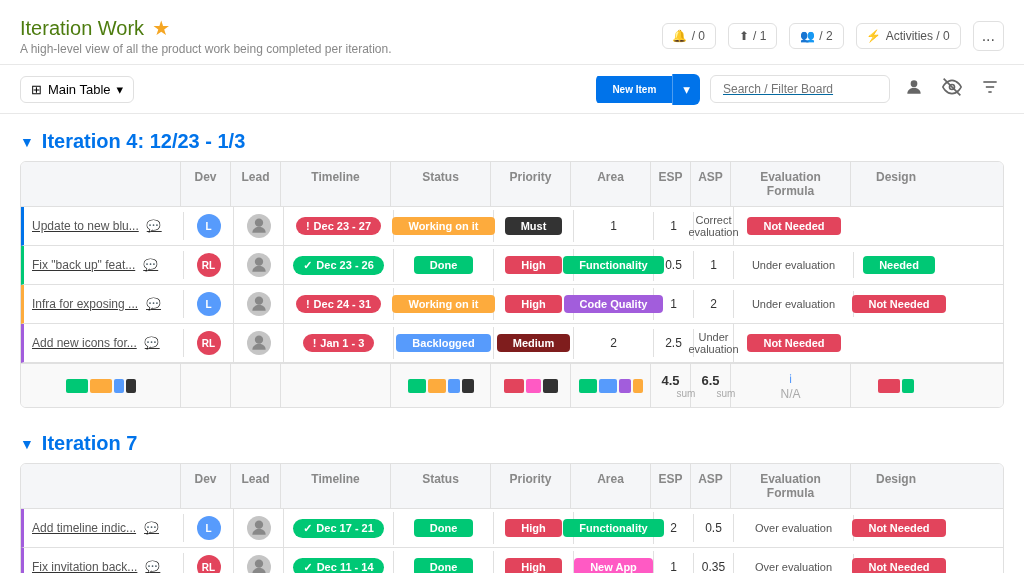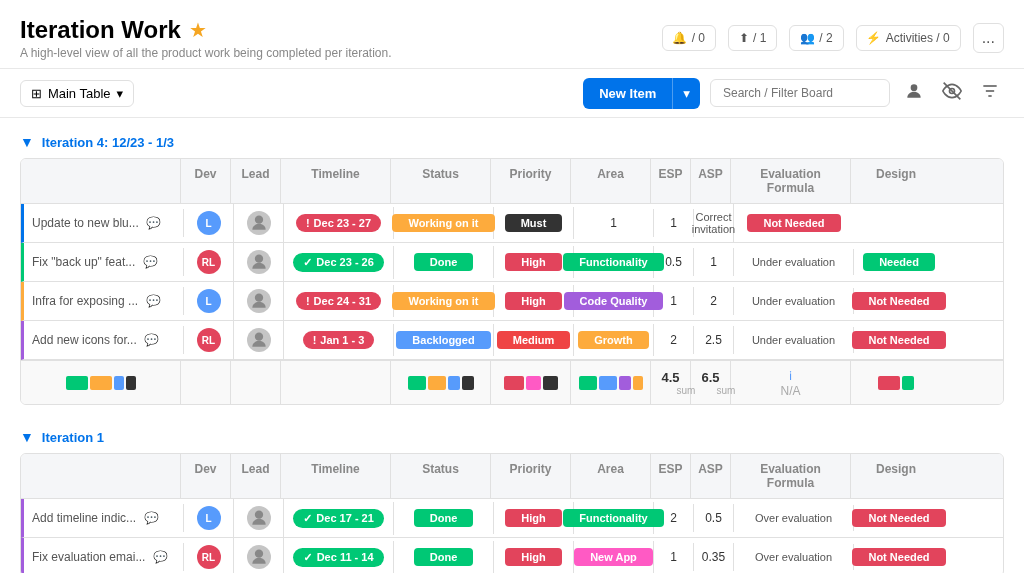--- a/index.html
+++ b/index.html
@@ -4,75 +4,75 @@
   <style>
     * { box-sizing: border-box; margin: 0; padding: 0; }
     body { font-family: -apple-system, BlinkMacSystemFont, 'Segoe UI', sans-serif; background: #fff; color: #333; font-size: 13px; overflow-x: hidden; }
 
     .app-container { width: 1024px; min-height: 573px; background: #fff; overflow: hidden; }
 
     
     .header { padding: 16px 20px 8px; border-bottom: 1px solid #e8e8e8; display: flex; align-items: center; justify-content: space-between; }
     .header-left { display: flex; flex-direction: column; }
     .title-row { display: flex; align-items: center; gap: 8px; }
-    .page-title { font-size: 24px; font-weight: 700; color: #000000; }
+    .page-title { font-size: 20px; font-weight: 400; color: #4d7c0f; }
     .star-icon { color: #f5a623; font-size: 20px; }
     .subtitle { font-size: 12px; color: #888; margin-top: 2px; }
     .header-right { display: flex; align-items: center; gap: 12px; }
     .header-btn { display: flex; align-items: center; gap: 4px; border: 1px solid #e0e0e0; border-radius: 6px; padding: 5px 10px; cursor: pointer; font-size: 12px; color: #555; background: #fff; }
     .more-btn { border: 1px solid #e0e0e0; border-radius: 6px; padding: 5px 8px; cursor: pointer; background: #fff; color: #555; font-size: 16px; }
 
     
     .toolbar { padding: 8px 20px; display: flex; align-items: center; gap: 10px; border-bottom: 1px solid #e8e8e8; }
     .main-table-btn { display: flex; align-items: center; gap: 6px; border: 1px solid #e0e0e0; border-radius: 6px; padding: 5px 10px; cursor: pointer; font-size: 13px; background: #fff; }
     .new-item-btn { display: flex; align-items: center; gap: 0; border-radius: 6px; overflow: hidden; cursor: pointer; margin-left: auto; }
-    .new-item-main { background: #0073ea; color: #fff; padding: 8px 16px; font-size: 13px; font-weight: 600; border: none; cursor: pointer; }
+    .new-item-main { background: #0073ea; color: #fff; padding: 8px 16px; font-size: 10px; font-weight: 600; border: none; cursor: pointer; }
     .new-item-drop { background: #0073ea; color: #fff; padding: 8px 10px; border: none; cursor: pointer; border-left: 1px solid rgba(255,255,255,0.3); }
-    .search-box { border: 1px solid #e0e0e0; border-radius: 6px; padding: 6px 12px; font-size: 12px; color: #0369a1; width: 180px; outline: none; }
+    .search-box { border: 1px solid #e0e0e0; border-radius: 6px; padding: 6px 12px; font-size: 12px; color: #0369a1; width: 180px; outline: none; text-decoration: underline; }
     .icon-btn { border: none; background: none; cursor: pointer; color: #666; font-size: 16px; padding: 4px; }
 
     
     .content { padding: 16px 20px; }
 
     
     .iteration-group { margin-bottom: 24px; }
     .iteration-header { display: flex; align-items: center; gap: 8px; margin-bottom: 8px; }
     .iteration-toggle { color: #0073ea; font-size: 14px; cursor: pointer; }
-    .iteration-title { font-size: 13px; font-weight: 700; color: #0073ea; cursor: pointer; }
+    .iteration-title { font-size: 20px; font-weight: 700; color: #0073ea; cursor: pointer; }
 
     
     .table-wrapper { border: 1px solid #e0e0e0; border-radius: 6px; overflow: hidden; }
     .table-header { display: grid; background: #f5f6f8; border-bottom: 1px solid #e0e0e0; }
     .table-header-cell { padding: 8px 6px; font-size: 12px; color: #888; font-weight: 600; text-align: center; border-right: 1px solid #e0e0e0; }
     .table-header-cell:last-child { border-right: none; }
     .table-row-item { display: grid; border-bottom: 1px solid #e0e0e0; align-items: center; }
     .table-row-item:last-child { border-bottom: none; }
     .cell { padding: 7px 6px; font-size: 12px; text-align: center; border-right: 1px solid #e0e0e0; display: flex; align-items: center; justify-content: center; }
     .cell:last-child { border-right: none; }
-    .cell-name { justify-content: flex-start; padding-left: 8px; gap: 6px; }
+    .cell-name { justify-content: flex-start; padding-left: 8px; gap: 6px; text-decoration: underline; }
 
     
     .row-blue { border-left: 3px solid #0073ea; }
     .row-green { border-left: 3px solid #00c875; }
     .row-orange { border-left: 3px solid #fdab3d; }
     .row-purple { border-left: 3px solid #a25ddc; }
 
     
     .avatar { width: 24px; height: 24px; border-radius: 50%; display: flex; align-items: center; justify-content: center; font-size: 10px; font-weight: 700; color: #fff; flex-shrink: 0; }
     .avatar-rl { background: #e2445c; }
     .avatar-l { background: #579bfc; }
 
     
     .badge { border-radius: 4px; padding: 3px 16px; font-size: 11px; font-weight: 600; color: #fff; white-space: nowrap; }
     .badge-orange { background: #fdab3d; }
     .badge-green { background: #00c875; }
     .badge-black { background: #333; }
     .badge-red { background: #e2445c; }
     .badge-blue { background: #579bfc; text-align: right; }
-    .badge-pink { background: #ef4444; }
+    .badge-pink { background: #7f1d1d; }
     .badge-functionality { background: #00c875; }
     .badge-infra { background: #579bfc; }
     .badge-code-quality { background: #a25ddc; }
     .badge-growth { background: #fdab3d; }
     .badge-new-app { background: #ff5ac4; }
     .badge-not-needed { background: #e2445c; }
     .badge-needed { background: #00c875; }
 
     
     .timeline-badge { border-radius: 12px; padding: 3px 10px; font-size: 11px; font-weight: 600; color: #fff; display: flex; align-items: center; gap: 4px; white-space: nowrap; }
@@ -223,21 +223,21 @@
           <div class="cell">
             <span class="badge badge-black">Must</span>
           </div>
           <div class="cell">
               <span class="num-cell">1</span>
             </div>
           <div class="cell">
               <span class="num-cell">1</span>
             </div>
           <div class="cell">
-              <span class="eval-text">Correct invitation</span>
+              <span class="eval-text">Correct evaluation</span>
             </div>
           <div class="cell">
             <span class="badge badge-not-needed">Not Needed</span>
           </div>
         </div>
 
         <div class="table-row-item grid-iter4 row-green">
           <div class="cell cell-name">
             <span style="color:#555; font-size:12px;">Fix "back up" feat...</span>
             <span class="chat-icon">💬</span>
@@ -346,23 +346,20 @@
               <span>!</span> Jan 1 - 3
             </div>
           </div>
           <div class="cell">
             <span class="badge badge-blue">Backlogged</span>
           </div>
           <div class="cell">
             <span class="badge badge-pink">Medium</span>
           </div>
           <div class="cell">
-            <span class="badge badge-growth">Growth</span>
-          </div>
-          <div class="cell">
               <span class="num-cell">2</span>
             </div>
           <div class="cell">
               <span class="num-cell">2.5</span>
             </div>
           <div class="cell">
               <span class="eval-text">Under evaluation</span>
             </div>
           <div class="cell">
             <span class="badge badge-not-needed">Not Needed</span>
@@ -422,21 +419,21 @@
               <div class="color-block" style="width:12px; background:#00c875;"></div>
             </div>
           </div>
         </div>
       </div>
     </div>
 
     <div class="iteration-group">
       <div class="iteration-header">
         <span class="iteration-toggle">▼</span>
-        <span class="iteration-title">Iteration 1</span>
+        <span class="iteration-title">Iteration 7</span>
       </div>
       <div class="table-wrapper">
 
         <div class="table-header grid-iter3">
           <div class="table-header-cell"></div>
           <div class="table-header-cell">Dev</div>
           <div class="table-header-cell">Lead</div>
           <div class="table-header-cell">Timeline</div>
           <div class="table-header-cell">Status</div>
           <div class="table-header-cell">Priority</div>
@@ -486,21 +483,21 @@
           <div class="cell">
               <span class="eval-text">Over evaluation</span>
             </div>
           <div class="cell">
             <span class="badge badge-not-needed">Not Needed</span>
           </div>
         </div>
 
         <div class="table-row-item grid-iter3 row-purple">
           <div class="cell cell-name">
-            <span style="color:#555; font-size:12px;">Fix evaluation emai...</span>
+            <span style="color:#555; font-size:12px;">Fix invitation back...</span>
             <span class="chat-icon">💬</span>
           </div>
           <div class="cell">
             <div class="avatar avatar-rl">RL</div>
           </div>
           <div class="cell">
             <div class="human-avatar">
               <svg viewBox="0 0 24 24">
                   <circle cx="12" cy="8" r="5"></circle>
                   <path d="M4 20c0-4 3.6-7 8-7s8 3 8 7"></path>

